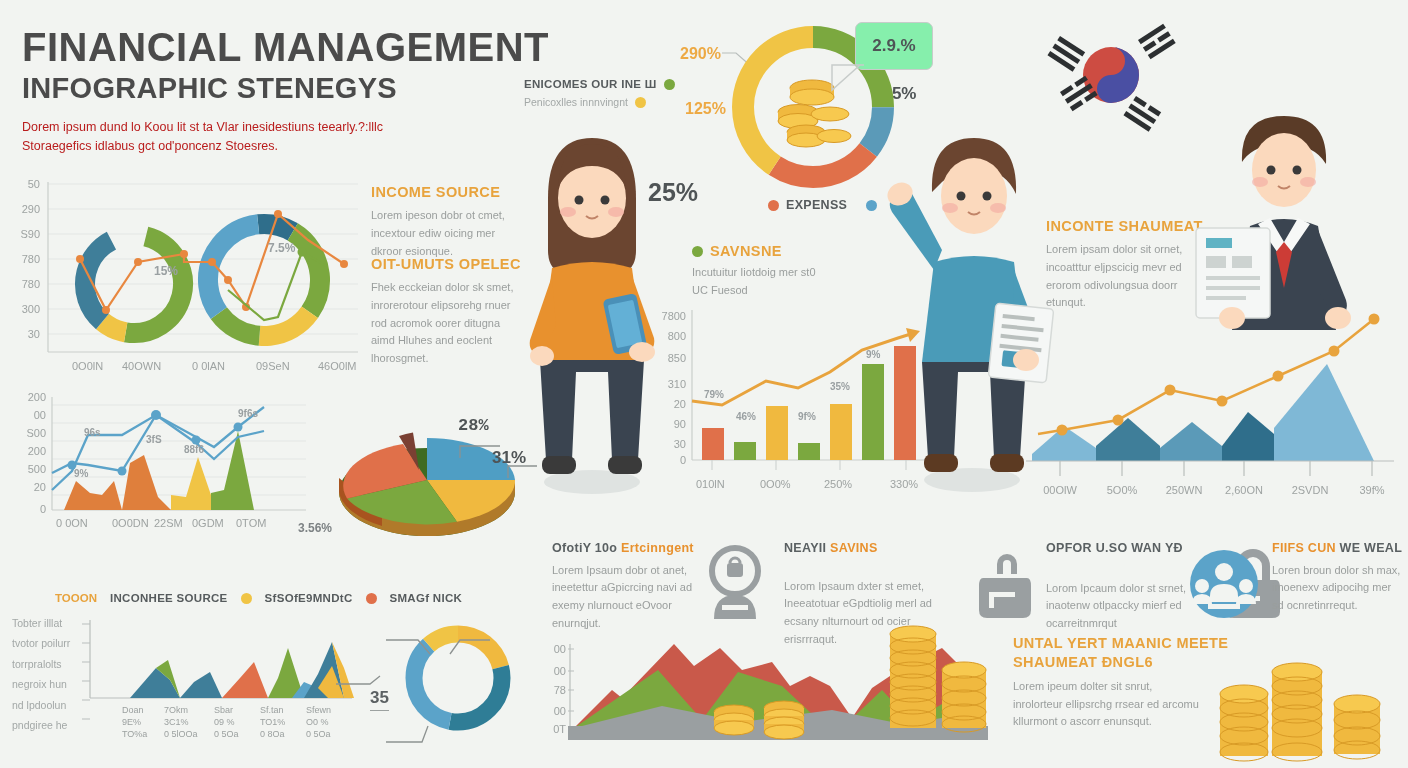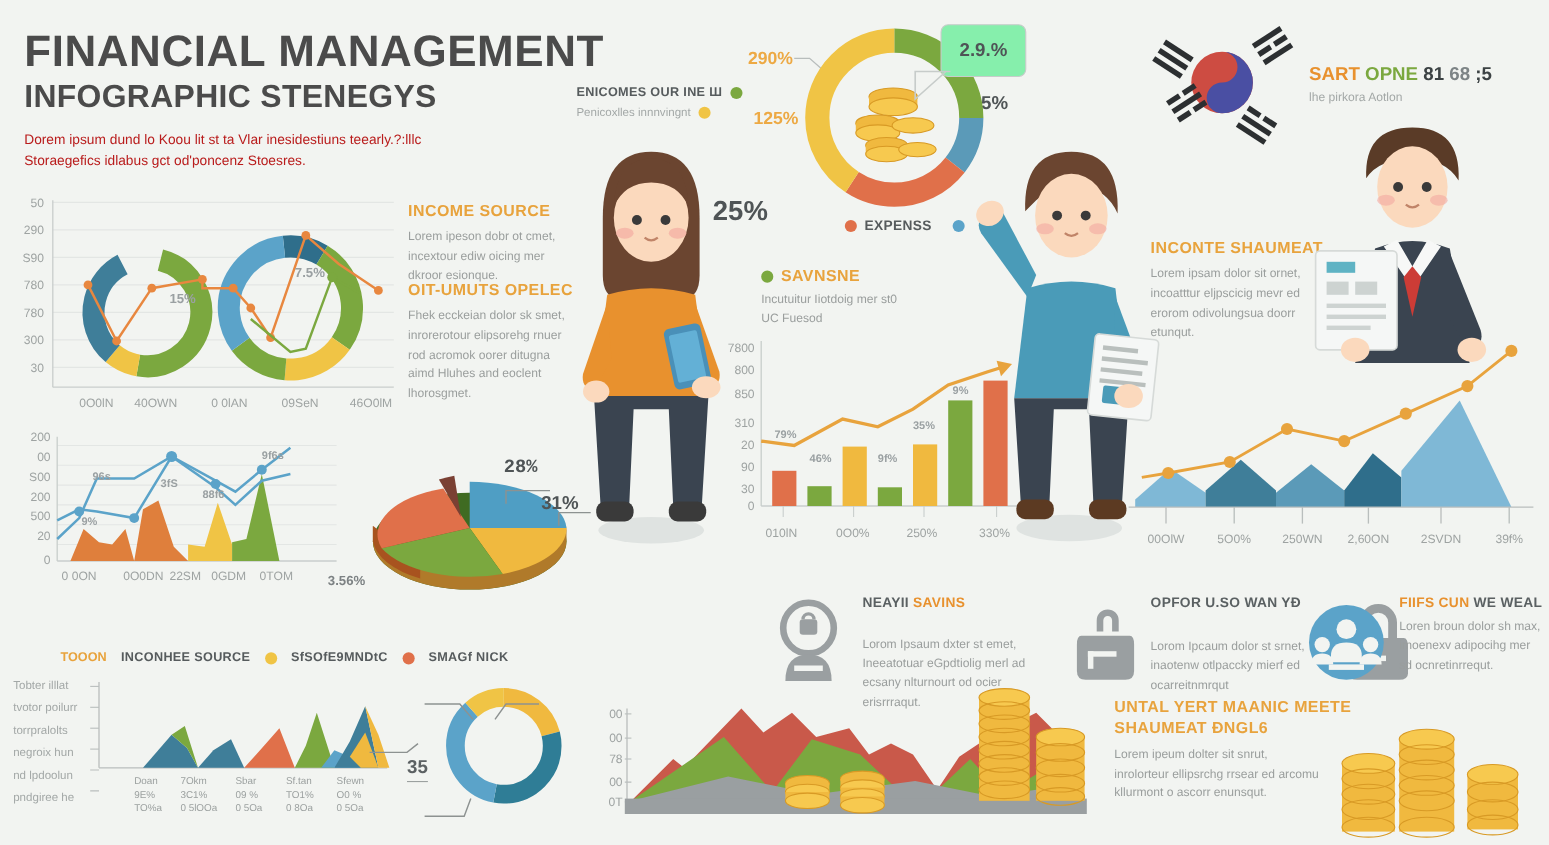--- a/index.html
+++ b/index.html
@@ -130,26 +130,20 @@
           <rect x="17" y="18" width="13" height="5"></rect>
         </g>
       <g transform="translate(90,70) rotate(33)">
           <rect x="0" y="0" width="13" height="5"></rect>
           <rect x="17" y="0" width="13" height="5"></rect>
           <rect x="0" y="9" width="30" height="5"></rect>
           <rect x="0" y="18" width="30" height="5"></rect>
         </g>
     </g>
   </svg>
-  <div class="abs" style="left:1190px; top:58px;">
-    <div style="font-size:17px; font-weight:bold; white-space:nowrap;">
-      <span style="color:#e8912e">SART </span><span style="color:#7ba83f">OPNE </span><span style="color:#3c4244">81 </span><span style="color:#7d8486">68 </span><span style="color:#3c4244">;5</span>
-    </div>
-    <div style="font-size:11px; color:#a3a8a7; margin-top:5px;">lhe pirkora Aotlon</div>
-  </div>
 
   <svg class="abs" style="left:6px; top:162px;" width="360" height="220" viewBox="0 0 360 220">
 
     <g stroke="#e3e6e4" stroke-width="1">
       <line x1="42" y1="22" x2="352" y2="22"></line>
         <line x1="42" y1="47" x2="352" y2="47"></line>
       <line x1="42" y1="72" x2="352" y2="72"></line>
         <line x1="42" y1="97" x2="352" y2="97"></line>
       <line x1="42" y1="122" x2="352" y2="122"></line>
         <line x1="42" y1="147" x2="352" y2="147"></line>
@@ -539,20 +533,26 @@
     <g class="axis-lab" fill="#9ea3a2" text-anchor="middle">
       <text x="38" y="188">00OlW</text>
         <text x="100" y="188">5O0%</text>
       <text x="162" y="188">250WN</text>
         <text x="222" y="188">2,60ON</text>
       <text x="288" y="188">2SVDN</text>
         <text x="350" y="188">39f%</text>
     </g>
   </svg>
 
+  <div class="abs" style="left:552px; top:541px; width:160px;">
+    <div class="card-title">
+      <span class="w-gr">OfotiY 10o </span><span class="w-or">Ertcinngent</span>
+    </div>
+    <div class="body-txt" style="margin-top:5px;">Lorem Ipsaum dobr ot anet, ineetettur aGpicrcing navi ad exemy nlurnouct eOvoor enurnqjut.</div>
+  </div>
   <svg class="abs" style="left:700px; top:545px;" width="70" height="76" viewBox="0 0 70 76">
     <circle cx="35" cy="26" r="23" fill="none" stroke="#9a9fa1" stroke-width="6"></circle>
     <rect x="27" y="18" width="16" height="14" rx="3" fill="#9a9fa1"></rect>
     <path d="M30,18 A5,5 0 0,1 40,18" fill="none" stroke="#9a9fa1" stroke-width="3"></path>
     <path d="M14,74 Q14,50 35,50 Q56,50 56,74 Z" fill="#9a9fa1"></path>
     <rect x="22" y="60" width="26" height="5" fill="#f2f4f1"></rect>
   </svg>
 
   <div class="abs" style="left:784px; top:541px; width:160px;">
     <div class="card-title">

